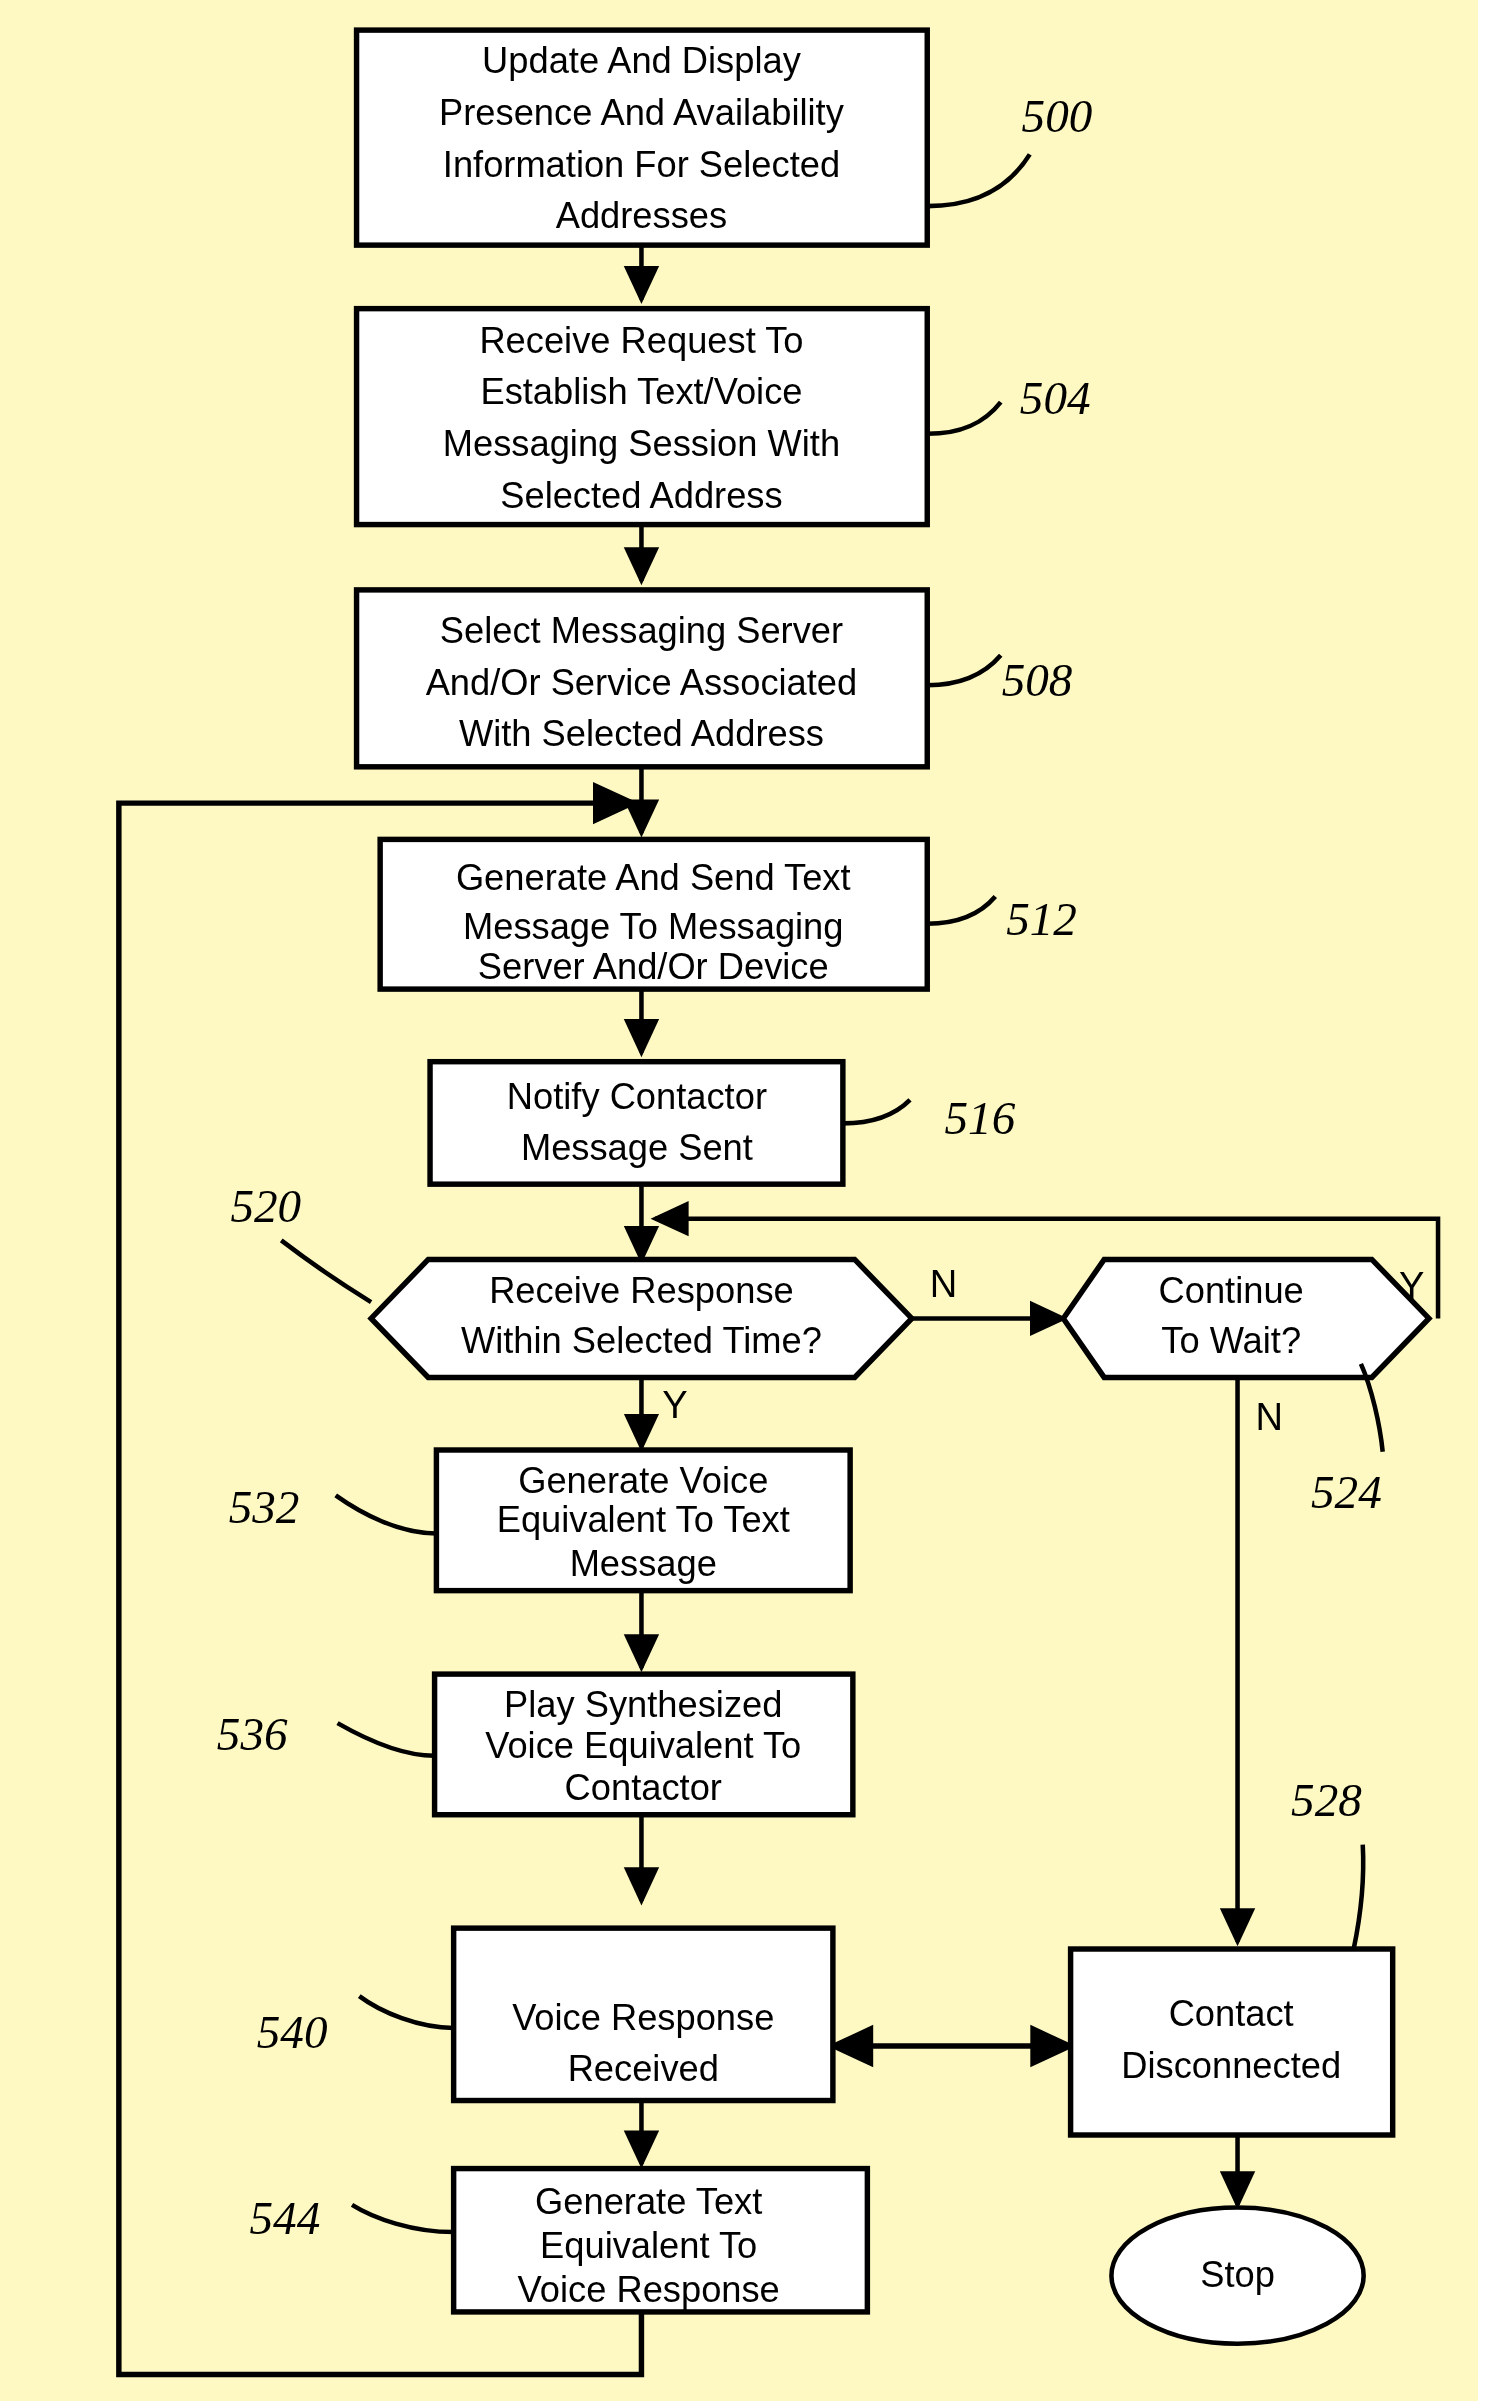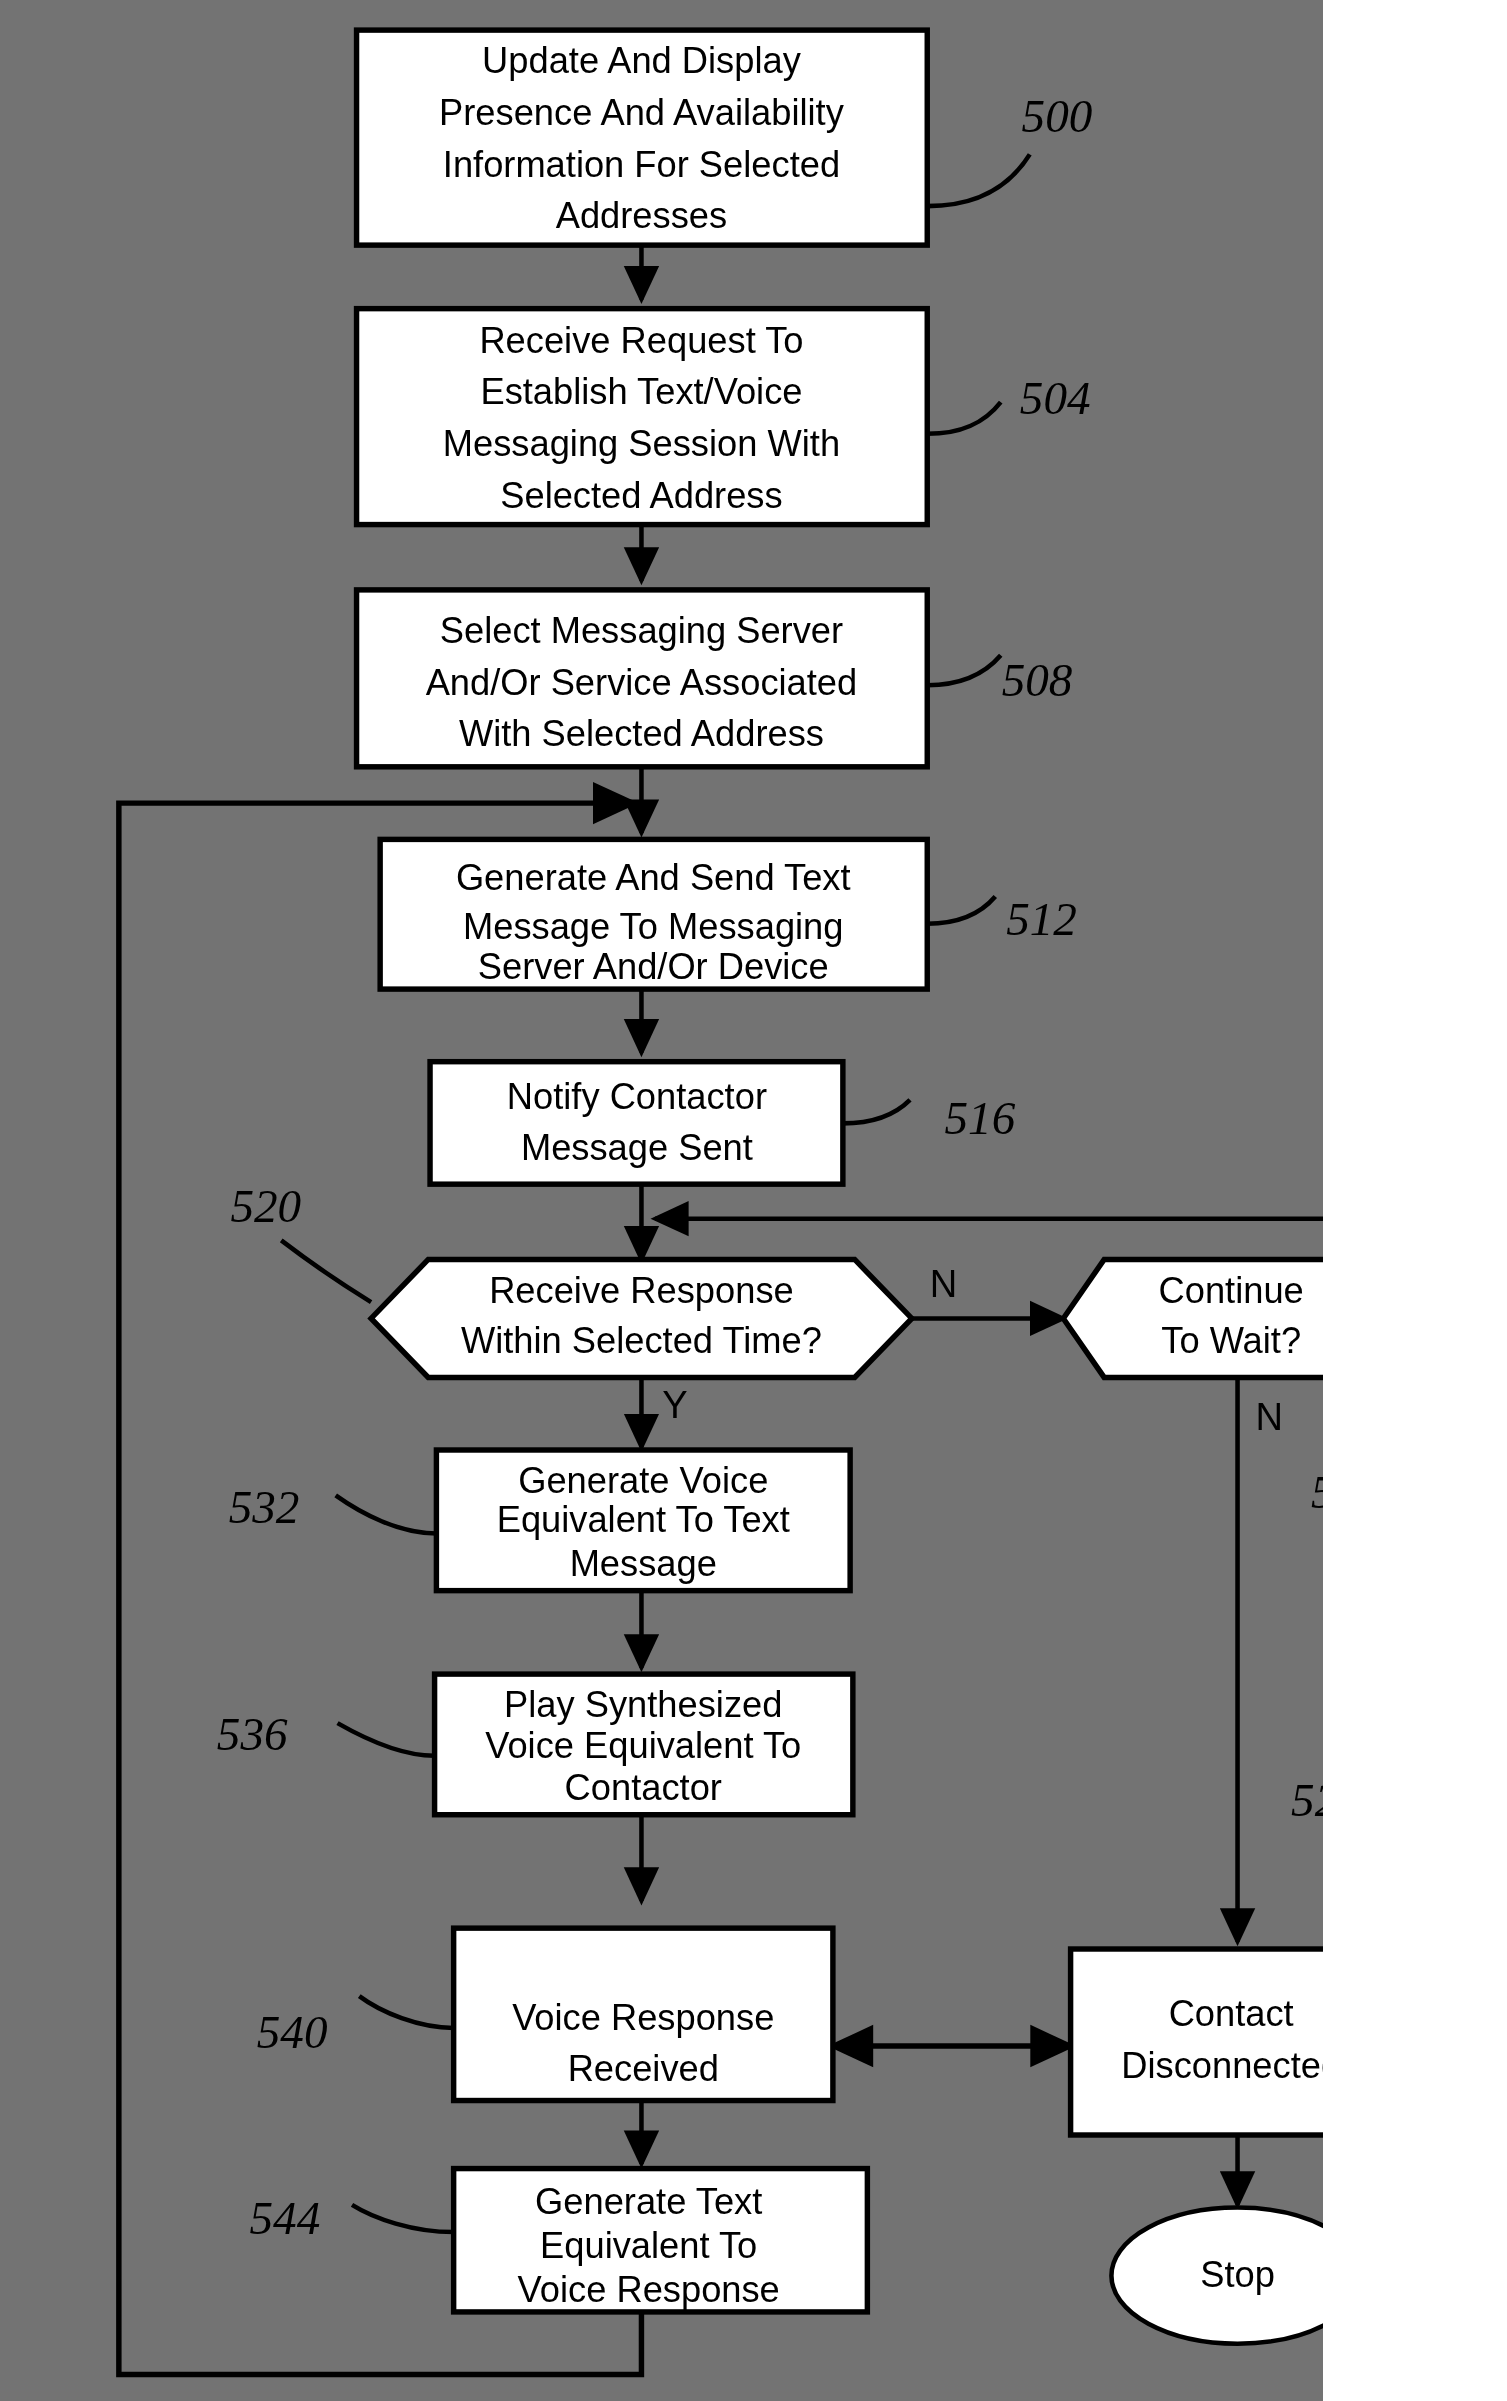--- a/index.html
+++ b/index.html
@@ -2,23 +2,23 @@
 <html style="font-size:14.5px"><head>
 <meta charset="utf-8">
 <style>
   html, body {
     margin: 0;
     padding: 0;
     background: #ffffff;
   }
   #page {
     position: relative;
-    width: 1323px;
+    width: 1478px;
     height: 2401px;
-    background: #737373;
+    background: #fef9c3;
     overflow: hidden;
   }
   svg#flow {
     display: block;
     width: 1507px;
     height: 2401px;
   }
   .node-shape {
     fill: #ffffff;
     stroke: #000000;

